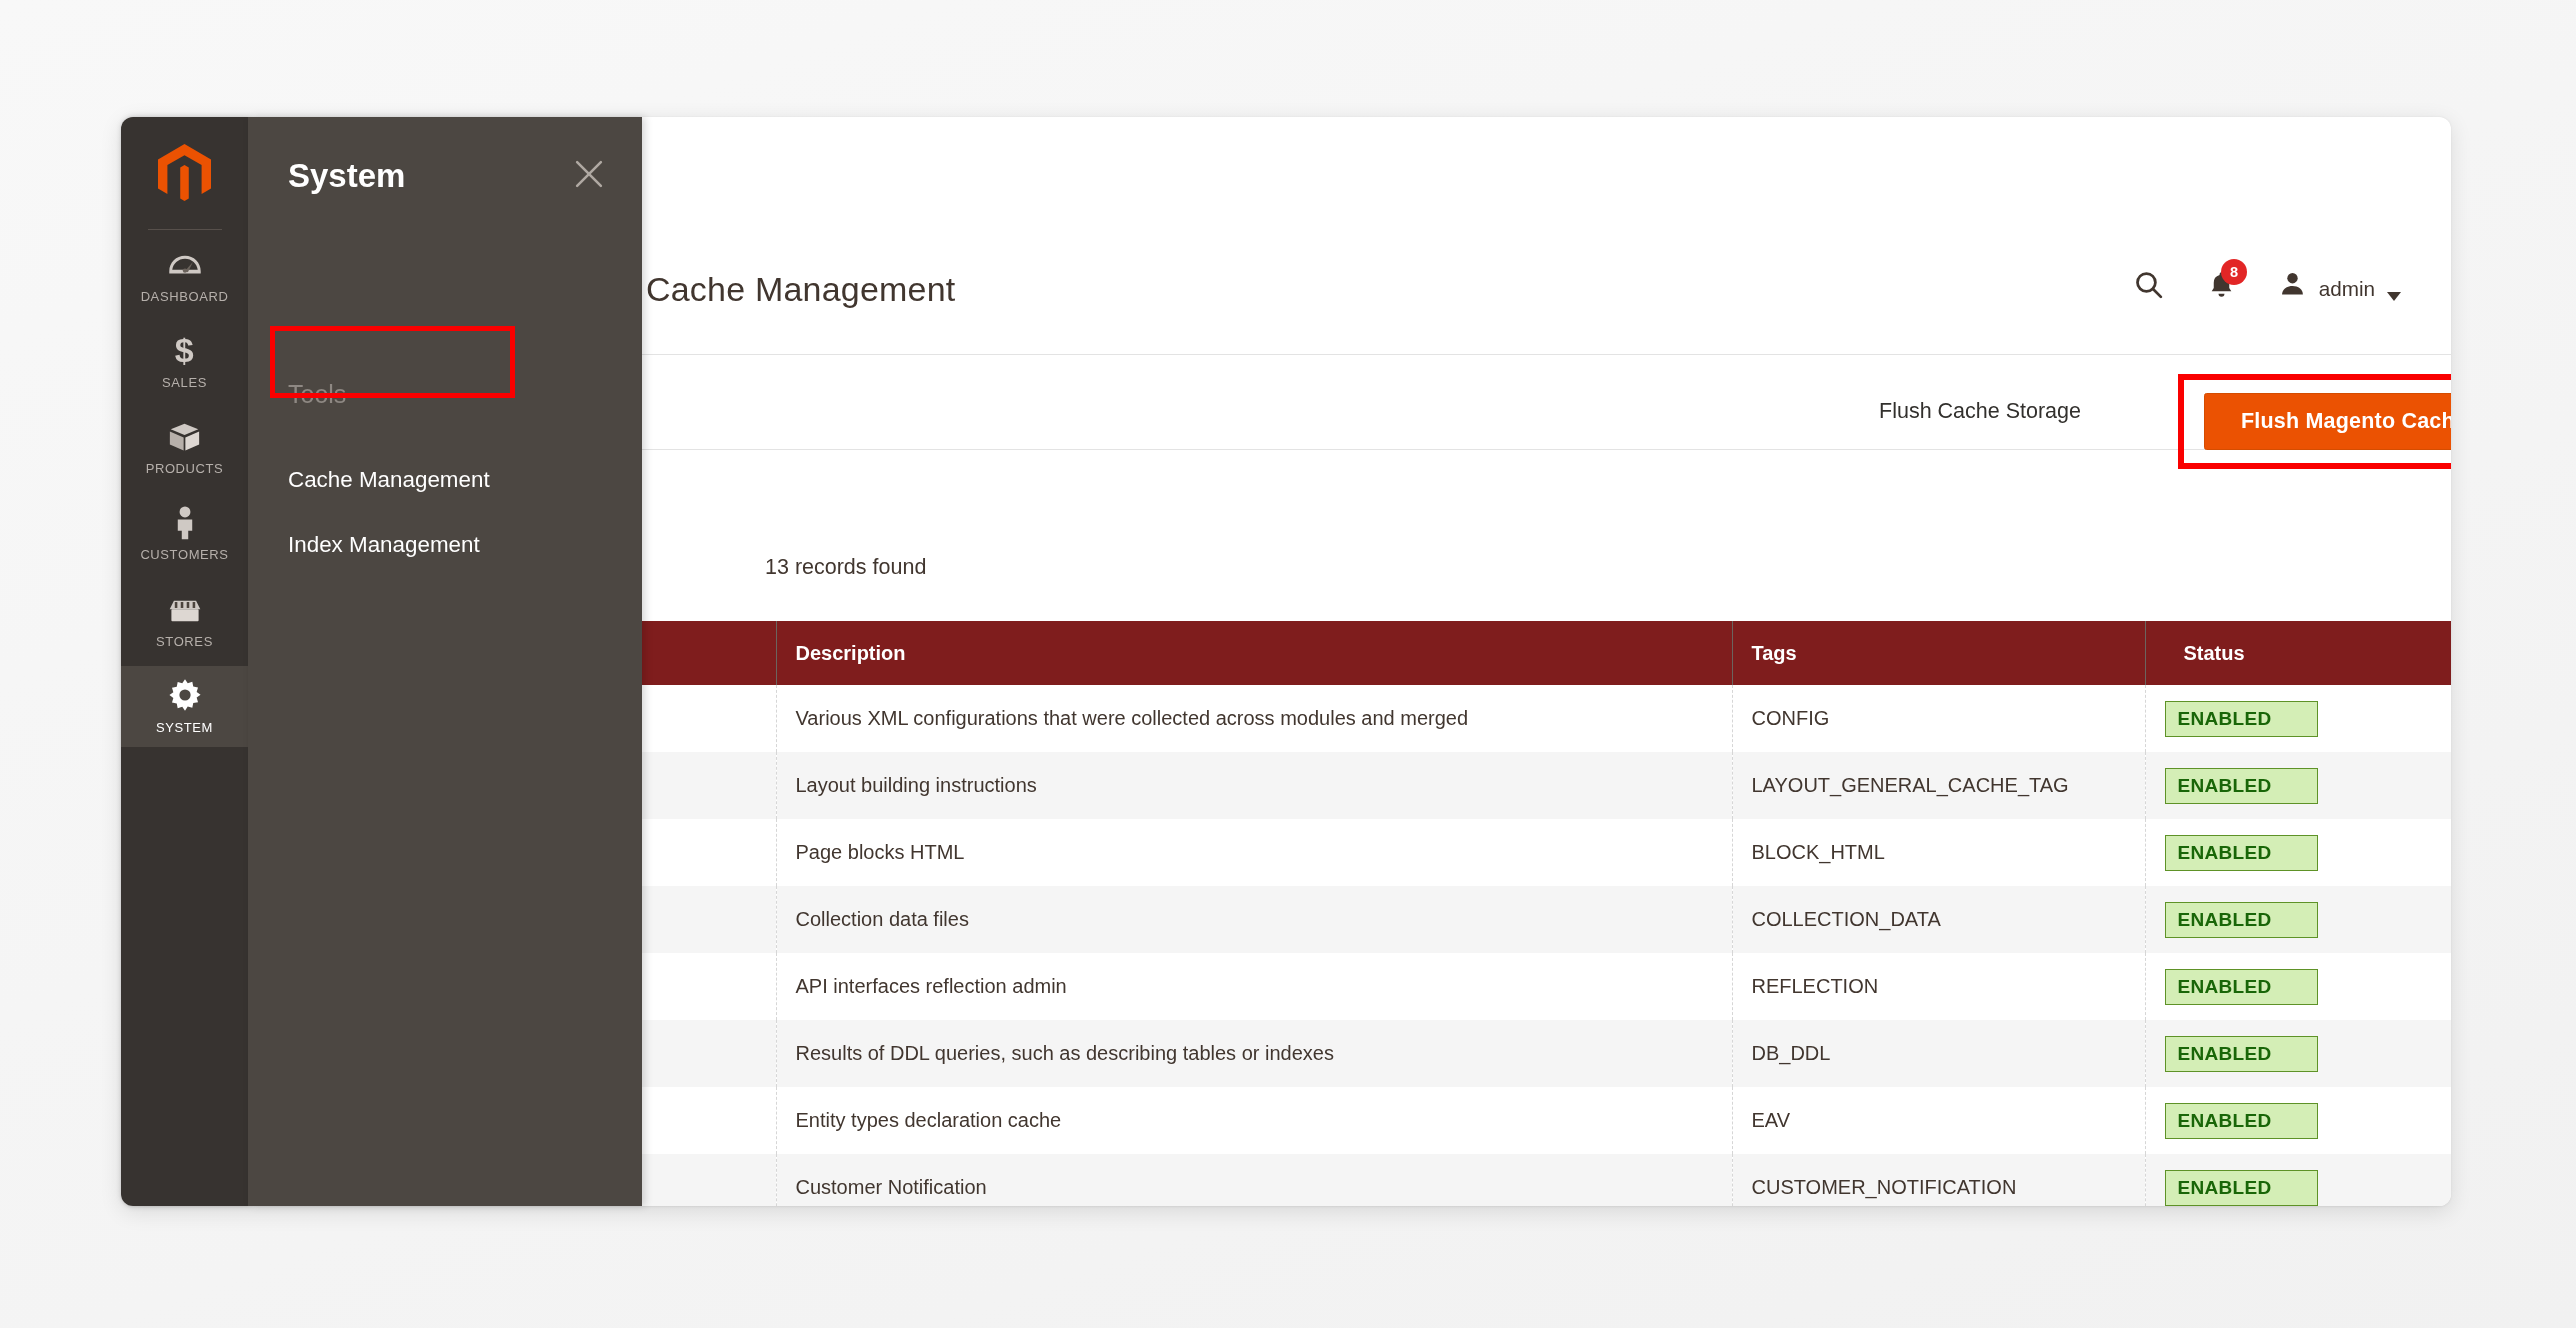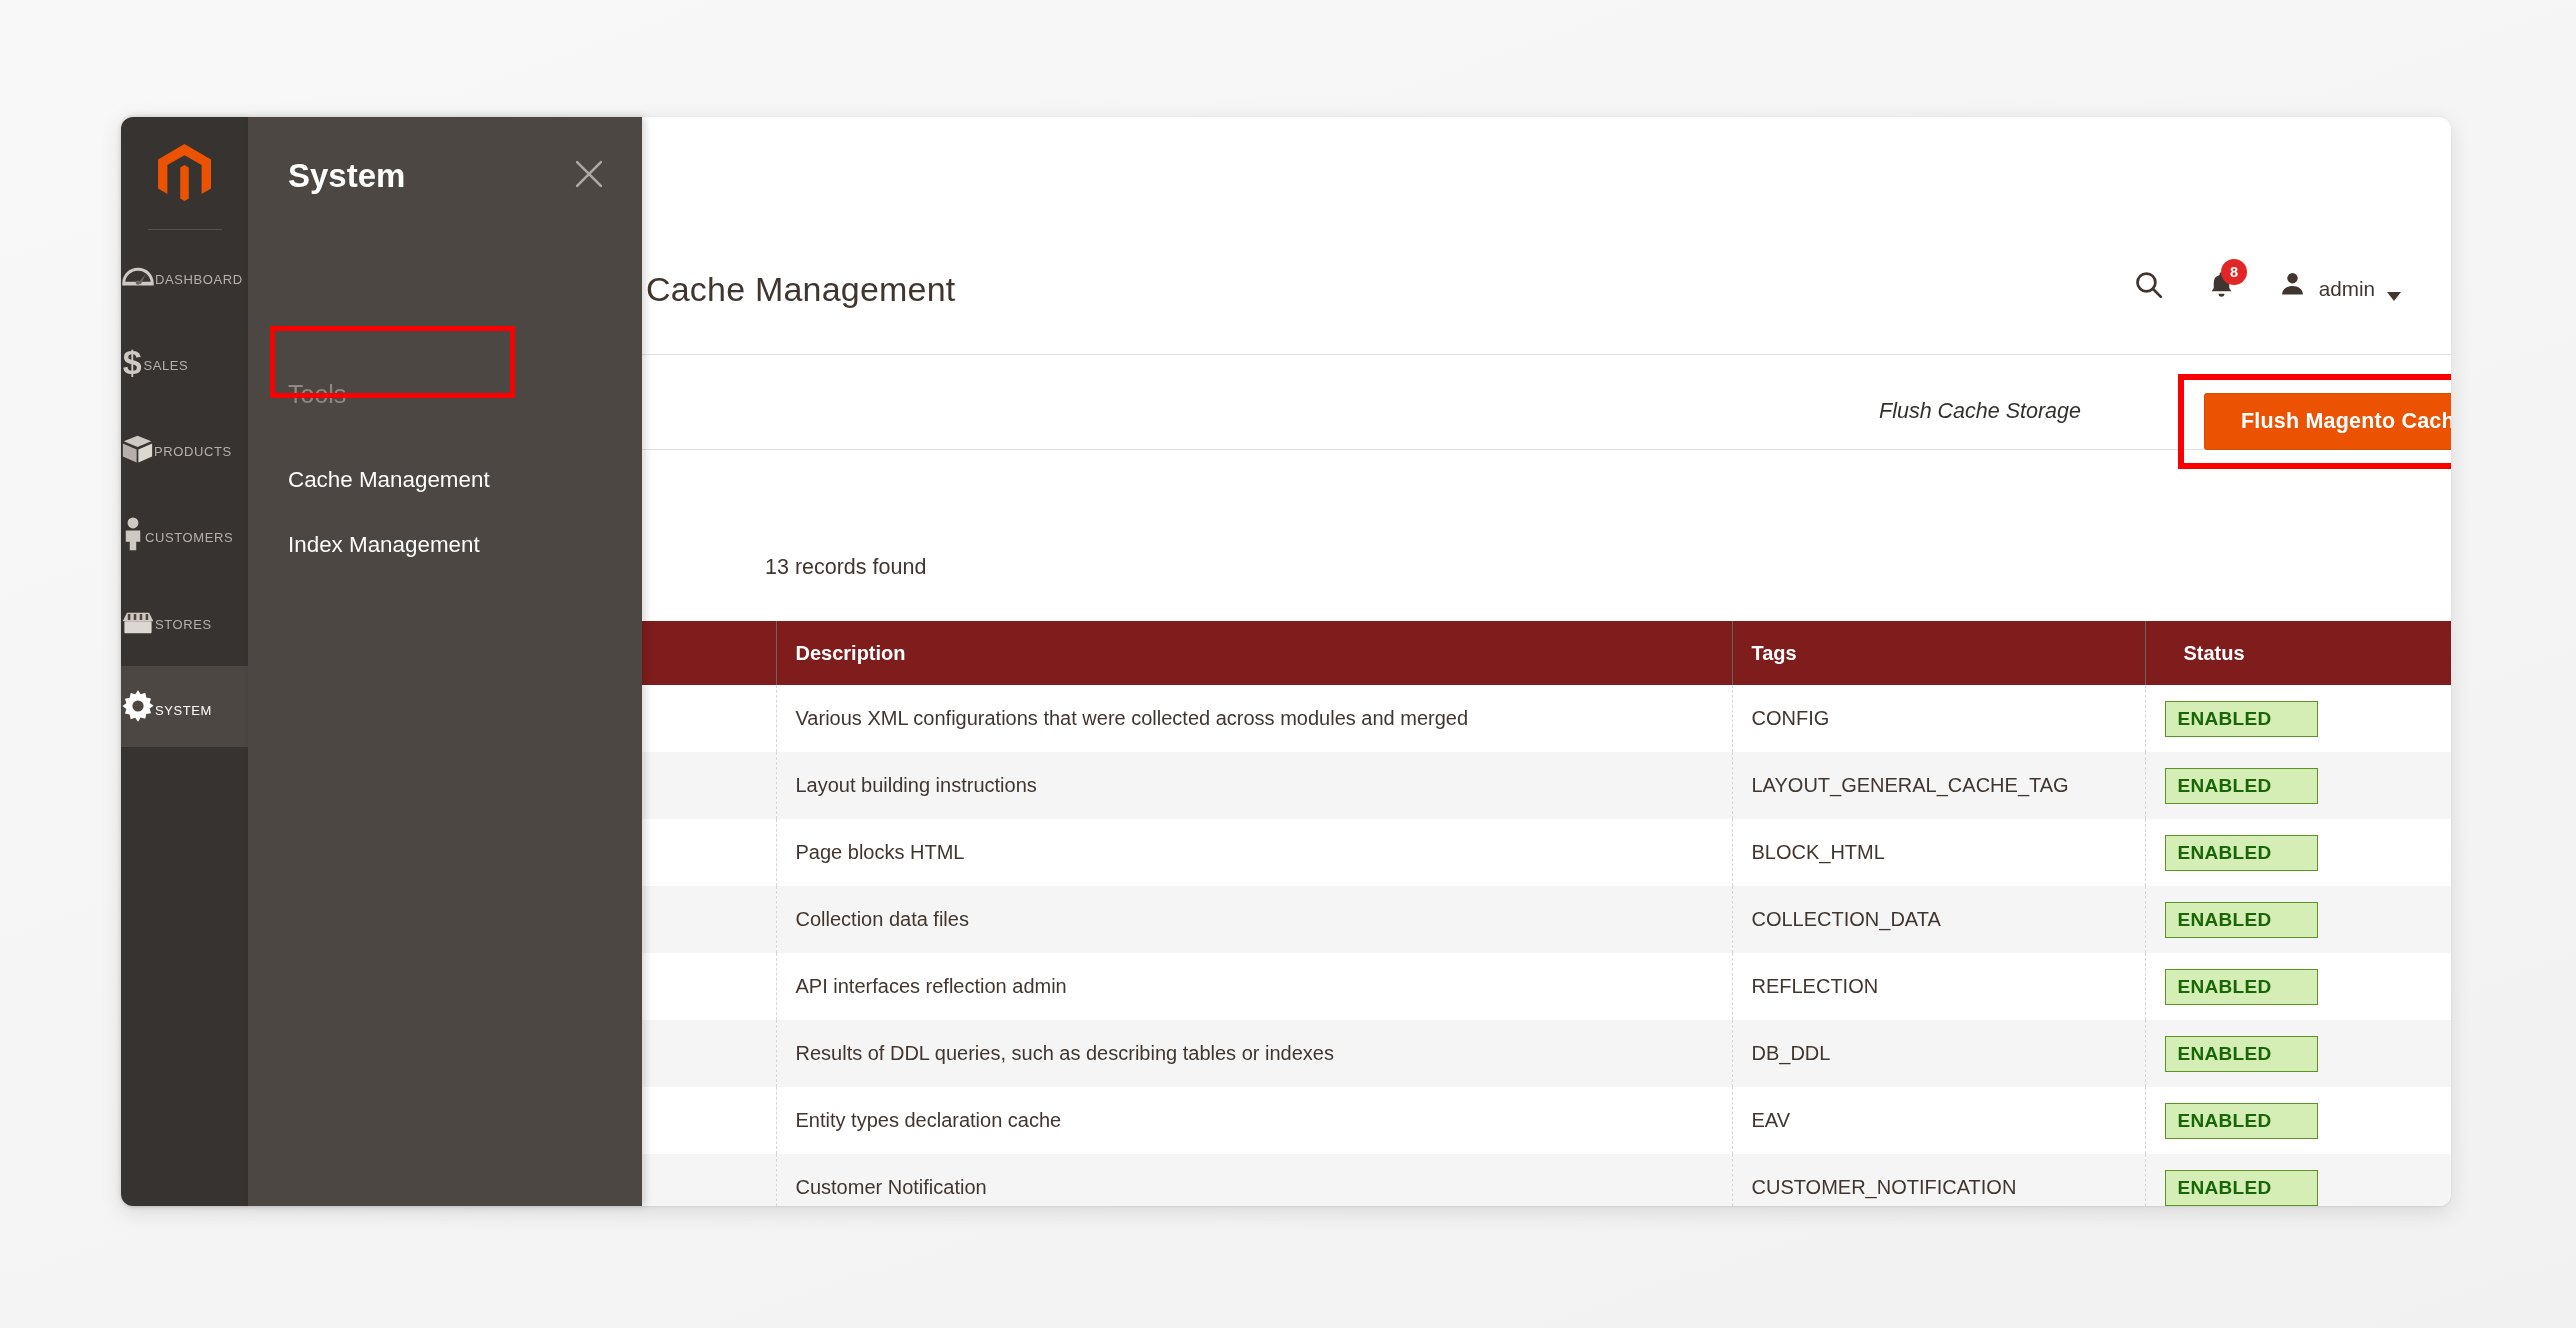--- a/index.html
+++ b/index.html
@@ -55,21 +55,21 @@
 
   
   .action-bar {
     position: absolute; left: 0; top: 237px; width: 100%; height: 96px;
     border-top: 0.9px solid #e3e3e3; border-bottom: 0.9px solid #e3e3e3;
     background: #fff;
   }
   .flush-storage-btn {
     position: absolute; right: 370px; top: 282px;
     font-size: 21.5px; color: #32302d; background: none; border: none;
-    font-family: inherit; cursor: pointer; white-space: nowrap; font-style: italic;
+    font-family: inherit; cursor: pointer; white-space: nowrap;
   }
   .flush-magento-btn {
     position: absolute; left: 2083px; top: 276px;
     width: 300px; height: 57px;
     background: #eb5202; color: #ffffff;
     border: 0.9px solid #d44d01; border-radius: 2.6px;
     font-size: 21.5px; font-weight: 700; font-family: inherit;
     cursor: pointer; letter-spacing: 0.2px;
   }
   .hl-flush {
@@ -127,21 +127,21 @@
     box-shadow: 1.7px 0 6px rgba(0,0,0,0.18);
   }
   .logo-wrap {
     height: 93px; display: flex; align-items: center; justify-content: center;
     margin-top: 10.3px;
   }
   .logo-sep {
     width: 74px; height: 0.9px; background: #57504b; margin: 8.6px auto 0;
   }
   .nav-item {
-    display: flex; flex-direction: row; align-items: center; justify-content: flex-start;
+    display: flex; flex-direction: column; align-items: center; justify-content: center;
     height: 81px; margin-top: 5.2px; cursor: pointer; text-decoration: none;
   }
   .nav-item.active { background: #4c4742; }
   .nav-ico { height: 34px; display:flex; align-items:flex-end; justify-content:center; }
   .nav-label {
     margin-top: 7.8px; font-size: 13px; letter-spacing: 0.6px;
     color: #b6b0ab; font-weight: 400;
   }
   .nav-item.active .nav-label { color: #ffffff; }
 

